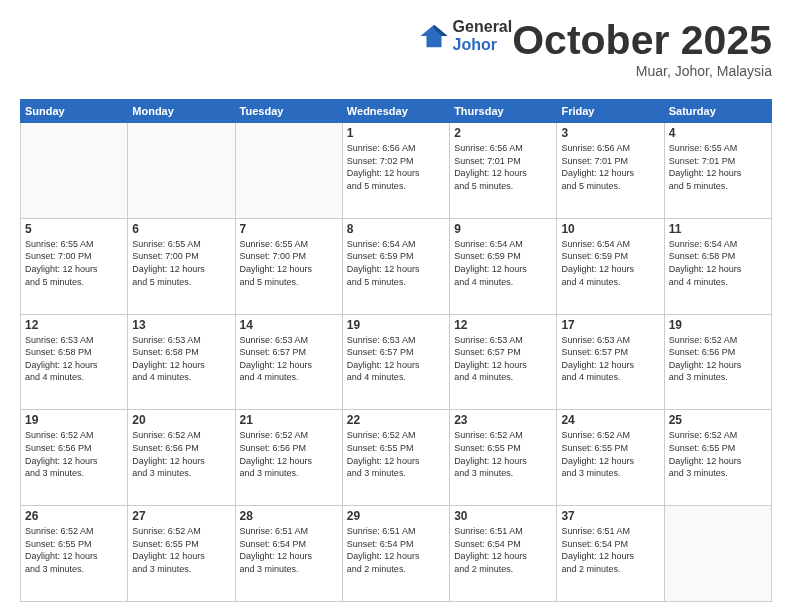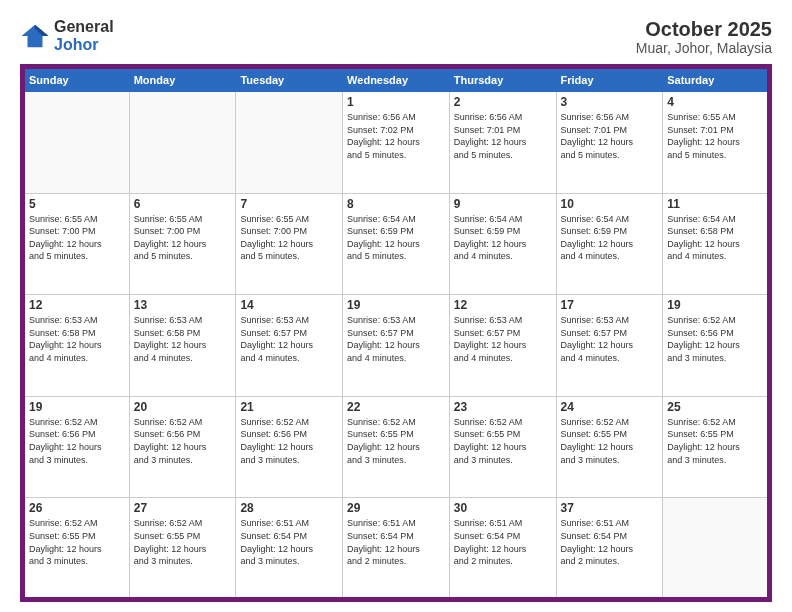--- a/index.html
+++ b/index.html
@@ -12,23 +12,23 @@
     }
     .page {
       width: 792px;
       height: 612px;
       padding: 18px 20px 10px 20px;
       display: flex;
       flex-direction: column;
     }
     .header {
       display: flex;
-      justify-content: space-between;
+      justify-content: flex-end;
       align-items: flex-start;
-      margin-bottom: 8px;
+      margin-bottom: 20px;
     }
     .logo {
       display: flex;
       align-items: center;
       gap: 4px;
     }
     .logo-text {
       display: flex;
       flex-direction: column;
       line-height: 1.1;
@@ -44,32 +44,32 @@
       color: #2a6abf;
     }
     .logo-icon {
       width: 30px;
       height: 30px;
     }
     .title-block {
       text-align: right;
     }
     .month-title {
-      font-size: 20px;
+      font-size: 41px;
       font-weight: bold;
       color: #333;
       line-height: 1.1;
     }
     .location {
       font-size: 14px;
       color: #555;
     }
     .calendar {
       flex: 1;
-      border: 5px solid #701a75;
+      border: 1px solid #701a75;
       border-collapse: collapse;
       width: 100%;
       table-layout: fixed;
     }
     .calendar th {
       background-color: #2a6abf;
       color: #fff;
       font-size: 11px;
       font-weight: bold;
       padding: 5px 4px;

